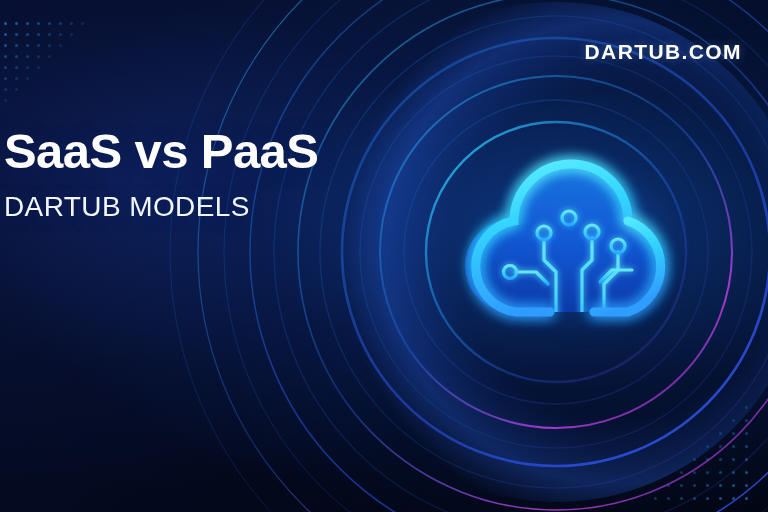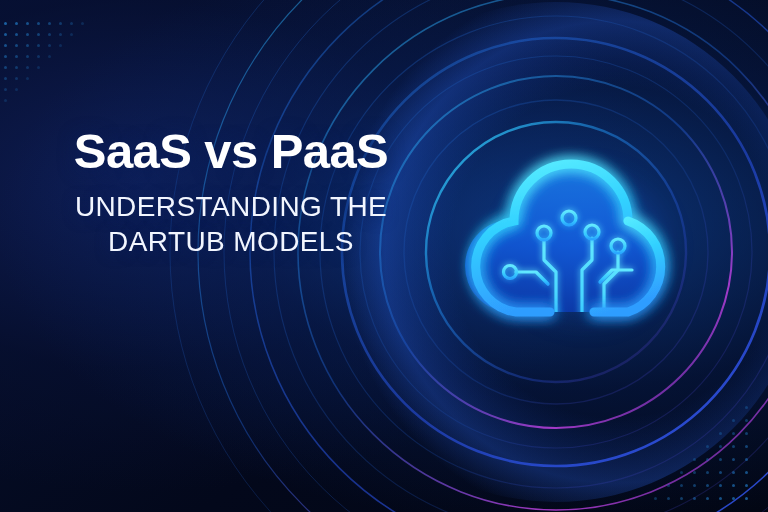--- a/index.html
+++ b/index.html
@@ -27,22 +27,21 @@
   #logo{
     position:absolute;right:26px;top:40px;
     font-size:21px;font-weight:bold;letter-spacing:1.4px;
     color:#ffffff;
     text-shadow:0 0 10px rgba(120,180,255,0.35);
     white-space:nowrap;
   }
 
   
   #textblock{
-    position:absolute;left:16px;top:126px;width:430px;
-    text-align:center;
+    position:absolute;left:4px;top:126px;width:430px;
   }
   #headline{
     color:#ffffff;
     font-size:49px;line-height:1.03;
     font-weight:bold;letter-spacing:-0.6px;
     margin:0 0 14px 0;
     text-shadow:0 2px 18px rgba(10,30,90,0.8);
   }
   #headline .l2{display:block;}
   #subtitle{
@@ -190,27 +189,27 @@
       <div class="dot" style="left: 6px; top: 95px; background: rgb(31, 111, 181); opacity: 0.4;"></div>
       <div class="dot" style="left: 19px; top: 95px; background: rgb(31, 111, 181); opacity: 0.46;"></div>
       <div class="dot" style="left: 32px; top: 95px; background: rgb(31, 111, 181); opacity: 0.51;"></div>
       <div class="dot" style="left: 45px; top: 95px; background: rgb(31, 111, 181); opacity: 0.57;"></div>
       <div class="dot" style="left: 58px; top: 95px; background: rgb(31, 111, 181); opacity: 0.63;"></div>
       <div class="dot" style="left: 71px; top: 95px; background: rgb(31, 111, 181); opacity: 0.69;"></div>
       <div class="dot" style="left: 84px; top: 95px; background: rgb(31, 111, 181); opacity: 0.74;"></div>
       <div class="dot" style="left: 97px; top: 95px; background: rgb(31, 111, 181); opacity: 0.8;"></div>
     </div>
 
+  <div id="logo">DARTUB.COM</div>
 
   <div id="textblock">
     <h1 id="headline">
       <span>SaaS vs PaaS</span>
     </h1>
     <h2 id="subtitle">
-      <span>UNDERSTANDING THE</span>
       <span class="l2">DARTUB MODELS</span>
     </h2>
   </div>
 
   <div id="cloud">
     <div class="glowbed"></div>
     <svg width="300" height="260" viewBox="0 0 300 260">
       <defs>
         <linearGradient id="cloudStroke" x1="0" y1="0" x2="0.25" y2="1">
           <stop offset="0%" stop-color="#5ef0ff"></stop>

